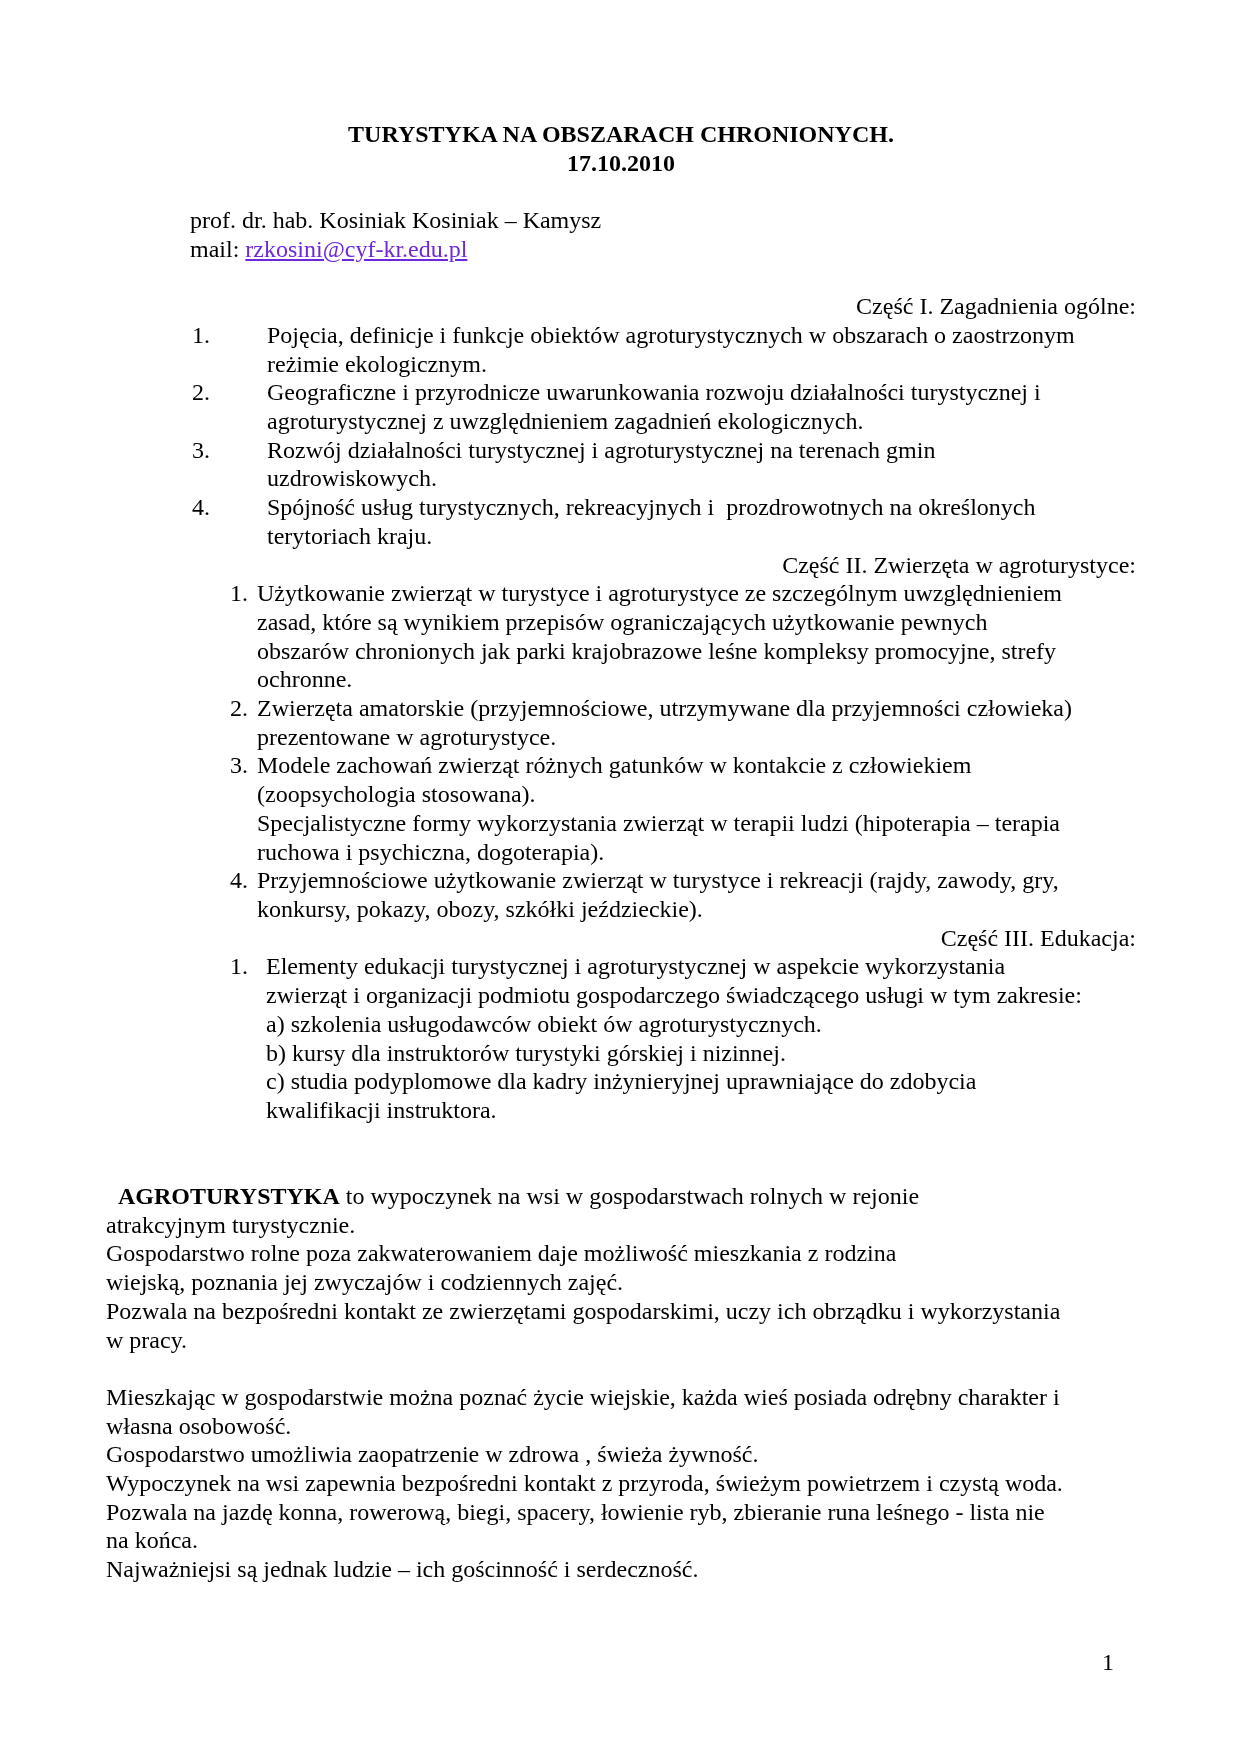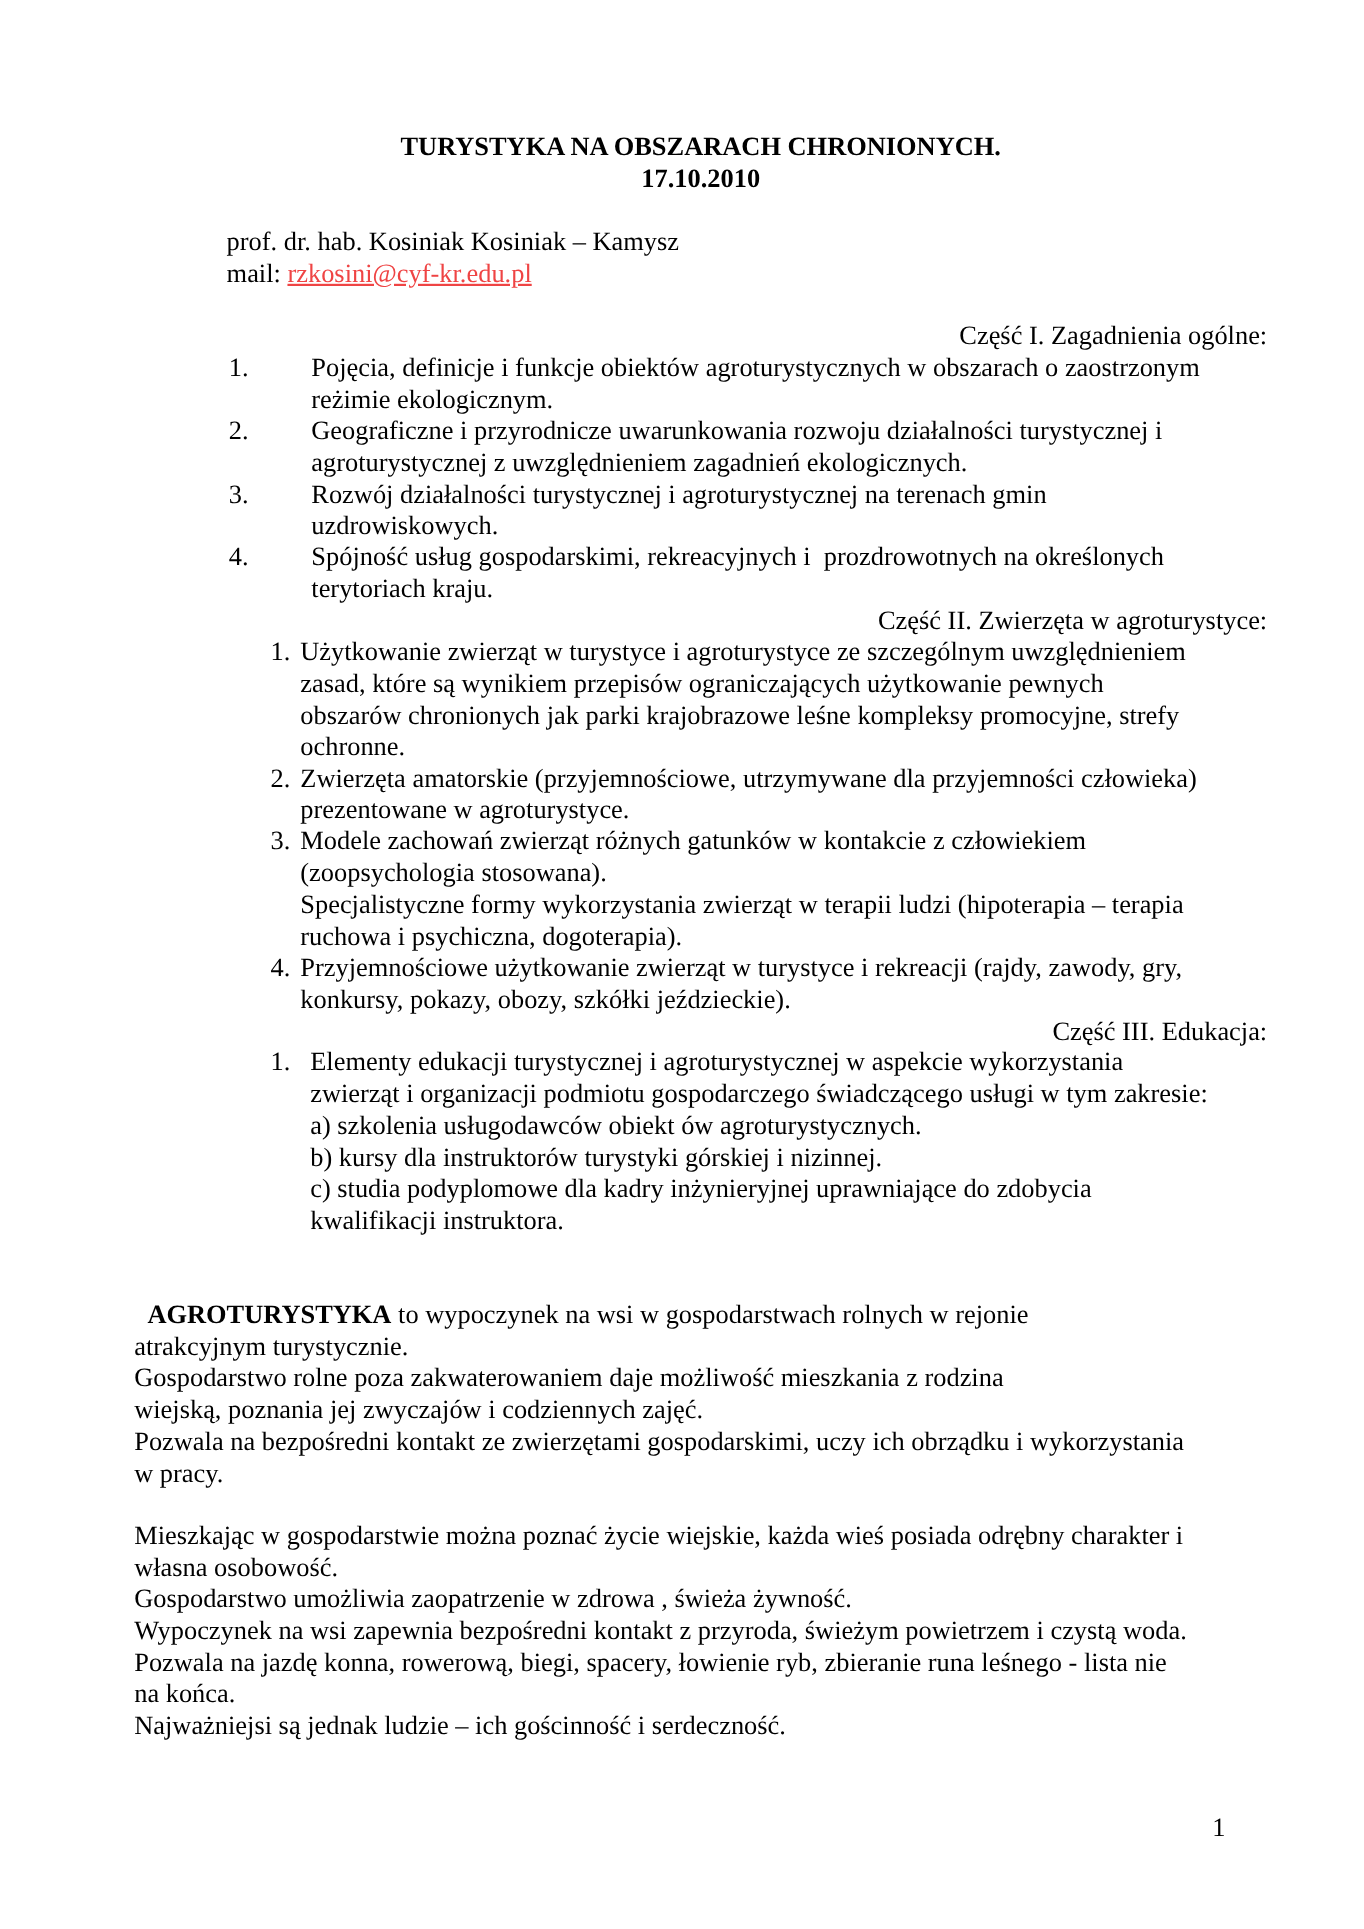--- a/index.html
+++ b/index.html
@@ -8,40 +8,40 @@
     width:1240px;height:1754px;
     margin:0 auto;
     background:#ffffff;
     color:#000000;
     font-family:"Liberation Serif","DejaVu Serif",serif;
     font-size:24px;
     overflow:hidden;
   }
   .flow{
     position:absolute;
-    left:122px;top:120px;
+    left:106px;top:120px;
     width:1030px;
     line-height:28.7px;
   }
   .line{white-space:pre;min-height:28.7px;}
   .title-line{font-weight:bold;text-align:center;}
   .contact{padding-left:84px;}
   .section{padding-left:12px;text-align:right;}
   .para{padding-left:0;}
   .para-lead b{font-weight:bold;}
   .para-lead{padding-left:12px;font-family:Liberation Serif, serif;}
   .li{position:relative;}
   .li.l1{padding-left:161px;}
   .li.l2{padding-left:151px;}
   .li.l3{padding-left:160px;}
   .num{position:absolute;top:0;}
   .num.l1{left:86px;}
   .num.l2{left:124px;}
   .num.l3{left:124px;}
-  a.mail-link{color:#ef4444;text-decoration:underline;cursor:pointer;}
+  a.mail-link{color:#6d28d9;text-decoration:underline;cursor:pointer;}
   .page-number{
     position:absolute;
     left:1102px;top:1648px;
     font-size:24px;line-height:28.7px;
   }
 </style>
 </head>
 <body>
 
 <div class="page">
@@ -53,21 +53,21 @@
     <div class="line contact"><span>mail: </span><a class="mail-link">rzkosini@cyf-kr.edu.pl</a></div>
     <div class="line">&nbsp;</div>
     <div id="doc-body">
         <div class="line section">Część I. Zagadnienia ogólne:</div>
         <div class="line li l1"><span class="num l1">1.</span><span>Pojęcia, definicje i funkcje obiektów agroturystycznych w obszarach o zaostrzonym</span></div>
         <div class="line li l1"><span>reżimie ekologicznym.</span></div>
         <div class="line li l1"><span class="num l1">2.</span><span>Geograficzne i przyrodnicze uwarunkowania rozwoju działalności turystycznej i</span></div>
         <div class="line li l1"><span>agroturystycznej z uwzględnieniem zagadnień ekologicznych.</span></div>
         <div class="line li l1"><span class="num l1">3.</span><span>Rozwój działalności turystycznej i agroturystycznej na terenach gmin</span></div>
         <div class="line li l1"><span>uzdrowiskowych.</span></div>
-        <div class="line li l1"><span class="num l1">4.</span><span>Spójność usług gospodarskimi, rekreacyjnych i  prozdrowotnych na określonych</span></div>
+        <div class="line li l1"><span class="num l1">4.</span><span>Spójność usług turystycznych, rekreacyjnych i  prozdrowotnych na określonych</span></div>
         <div class="line li l1"><span>terytoriach kraju.</span></div>
         <div class="line section">Część II. Zwierzęta w agroturystyce:</div>
         <div class="line li l2"><span class="num l2">1.</span><span>Użytkowanie zwierząt w turystyce i agroturystyce ze szczególnym uwzględnieniem</span></div>
         <div class="line li l2"><span>zasad, które są wynikiem przepisów ograniczających użytkowanie pewnych</span></div>
         <div class="line li l2"><span>obszarów chronionych jak parki krajobrazowe leśne kompleksy promocyjne, strefy</span></div>
         <div class="line li l2"><span>ochronne.</span></div>
         <div class="line li l2"><span class="num l2">2.</span><span>Zwierzęta amatorskie (przyjemnościowe, utrzymywane dla przyjemności człowieka)</span></div>
         <div class="line li l2"><span>prezentowane w agroturystyce.</span></div>
         <div class="line li l2"><span class="num l2">3.</span><span>Modele zachowań zwierząt różnych gatunków w kontakcie z człowiekiem</span></div>
         <div class="line li l2"><span>(zoopsychologia stosowana).</span></div>

